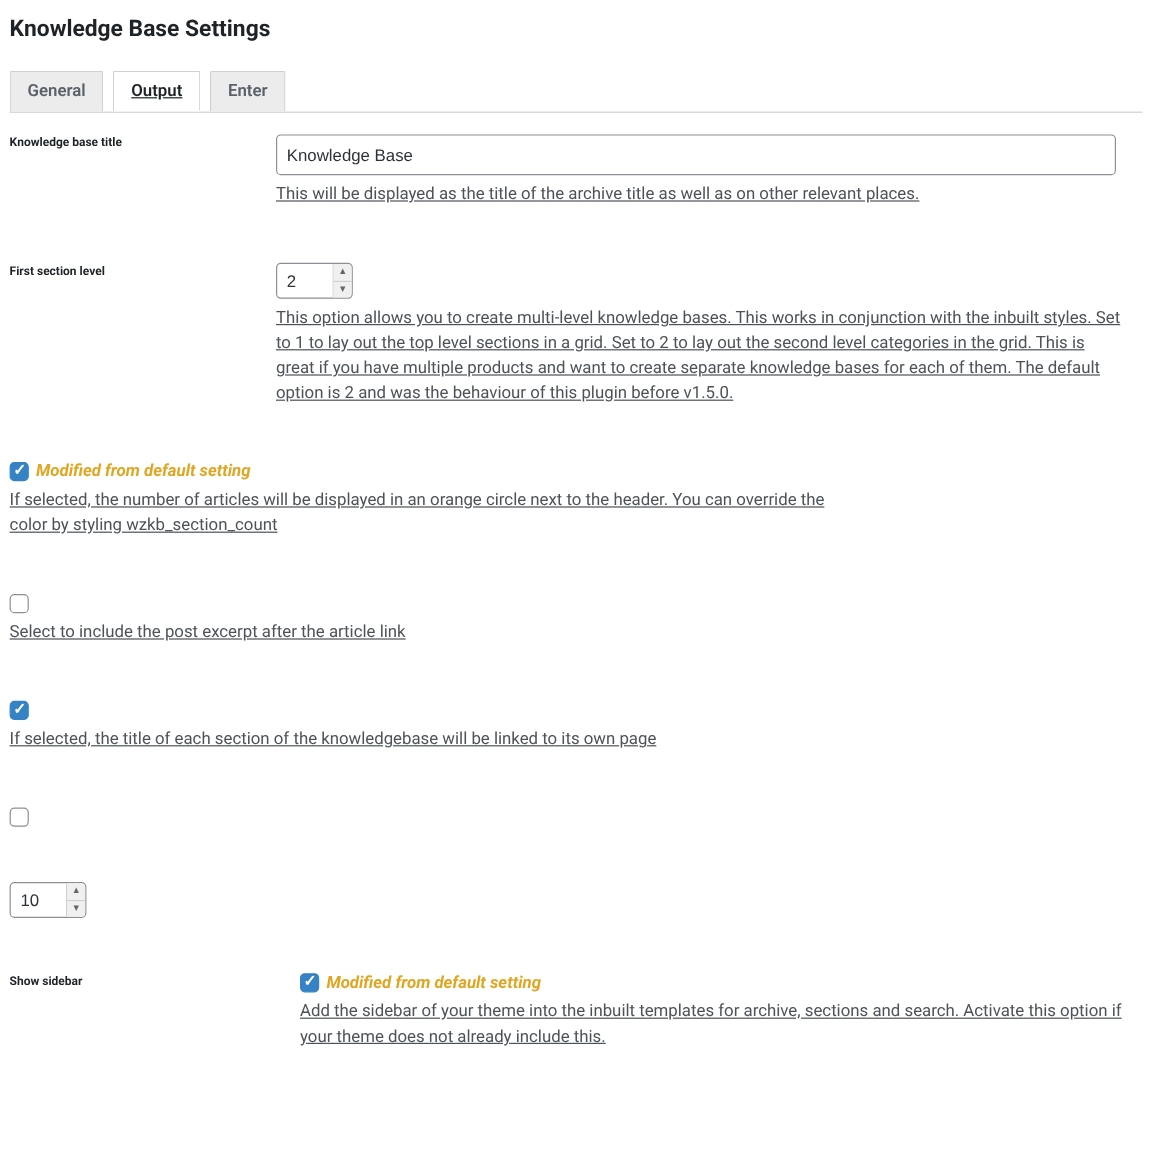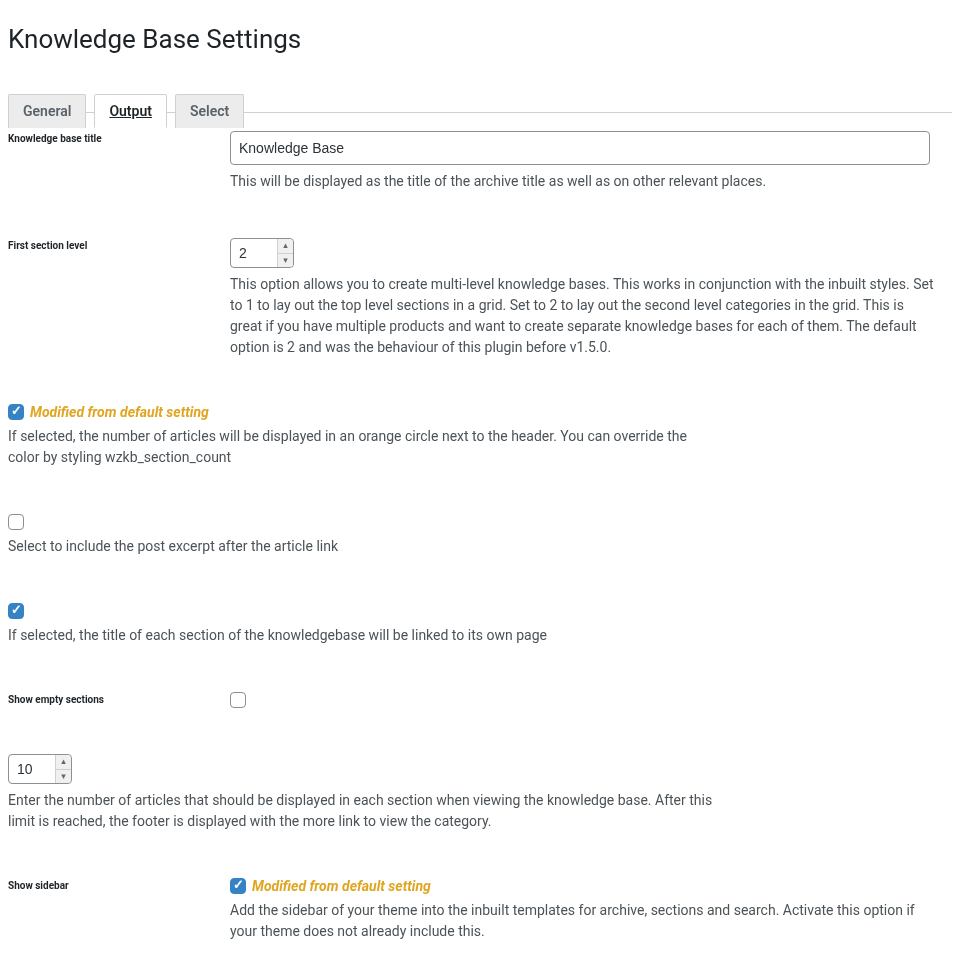--- a/index.html
+++ b/index.html
@@ -6,58 +6,58 @@
   body {
     margin: 0;
     padding: 8px;
     font-family: -apple-system, BlinkMacSystemFont, "Segoe UI", Roboto, sans-serif;
     font-size: 14px;
     color: #1d2327;
     background: #fff;
     width: 960px;
   }
   h1.page-title {
-    font-size: 26px;
-    font-weight: 400;
-    margin: 12px 0 24px 0;
+    font-size: 19px;
+    font-weight: 700;
+    margin: 0 0 24px 0;
     color: #1d2327;
     padding-top: 4px;
   }
   .tabs {
     display: flex;
     border-bottom: 1px solid #cfd0d1;
     margin-bottom: 18px;
   }
   .tab {
     padding: 8px 14px;
     background: #ececec;
     border: 1px solid #cfd0d1;
     border-bottom: none;
     margin-right: 8px;
     color: #596169;
     font-weight: 600;
     font-size: 14px;
     cursor: pointer;
     position: relative;
-    top: 16px;
+    top: 0;
     border-top-left-radius: 2px;
     border-top-right-radius: 2px;
   }
   .tab.active {
     background: #fff;
     color: #1d2327;
     border-bottom: 1px solid #fff;
     text-decoration: underline;
   }
   .form-row {
     display: flex;
     align-items: flex-start;
     margin-bottom: 46px;
   }
-  .form-row:last-of-type { margin-bottom: 28px; }
+  .form-row:last-of-type { margin-bottom: 28px; gap: 20px; }
   .row-label {
     width: 222px;
     flex-shrink: 0;
     font-weight: 700;
     color: #1d2327;
     font-size: 10px;
     padding-top: 2px;
   }
   .row-content {
     flex: 1;
@@ -139,32 +139,33 @@
     font-style: italic;
     font-weight: 700;
     margin-left: 6px;
   }
   .desc {
     color: #4c5358;
     font-size: 14px;
     line-height: 1.5;
     margin-top: 6px;
     max-width: 705px;
+    text-decoration: underline;
   }
   .check-line { display: flex; align-items: center; }
 </style>
 </head>
 <body>
 
 <h1 class="page-title">Knowledge Base Settings</h1>
 
 <div class="tabs">
   <div class="tab">General</div>
   <div class="tab active">Output</div>
-  <div class="tab">Select</div>
+  <div class="tab">Enter</div>
 </div>
 
 <div class="form-row">
   <div class="row-label">Knowledge base title</div>
   <div class="row-content">
     <input type="text" class="text-input" value="Knowledge Base" style="">
     <div class="desc">This will be displayed as the title of the archive title as well as on other relevant places.</div>
   </div>
 </div>
 
@@ -204,38 +205,36 @@
 <div class="form-row">
   <div class="row-content">
     <div class="check-line">
       <input type="checkbox" class="cbx" checked="" style="">
     </div>
     <div class="desc">If selected, the title of each section of the knowledgebase will be linked to its own page</div>
   </div>
 </div>
 
 <div class="form-row">
-  <div class="row-label">Show empty sections</div>
   <div class="row-content">
     <div class="check-line">
       <input type="checkbox" class="cbx" style="">
     </div>
   </div>
 </div>
 
 <div class="form-row">
   <div class="row-content">
     <div class="num-input-wrap">
       <input type="text" class="num-input" value="10" style="">
       <div class="num-spin">
         <div class="arrow">▴</div>
         <div class="arrow">▾</div>
       </div>
     </div>
-    <div class="desc">Enter the number of articles that should be displayed in each section when viewing the knowledge base. After this limit is reached, the footer is displayed with the more link to view the category.</div>
   </div>
 </div>
 
 <div class="form-row">
   <div class="row-label">Show sidebar</div>
   <div class="row-content">
     <div class="check-line">
       <input type="checkbox" class="cbx" checked="" style="">
       <span class="modified">Modified from default setting</span>
     </div>

